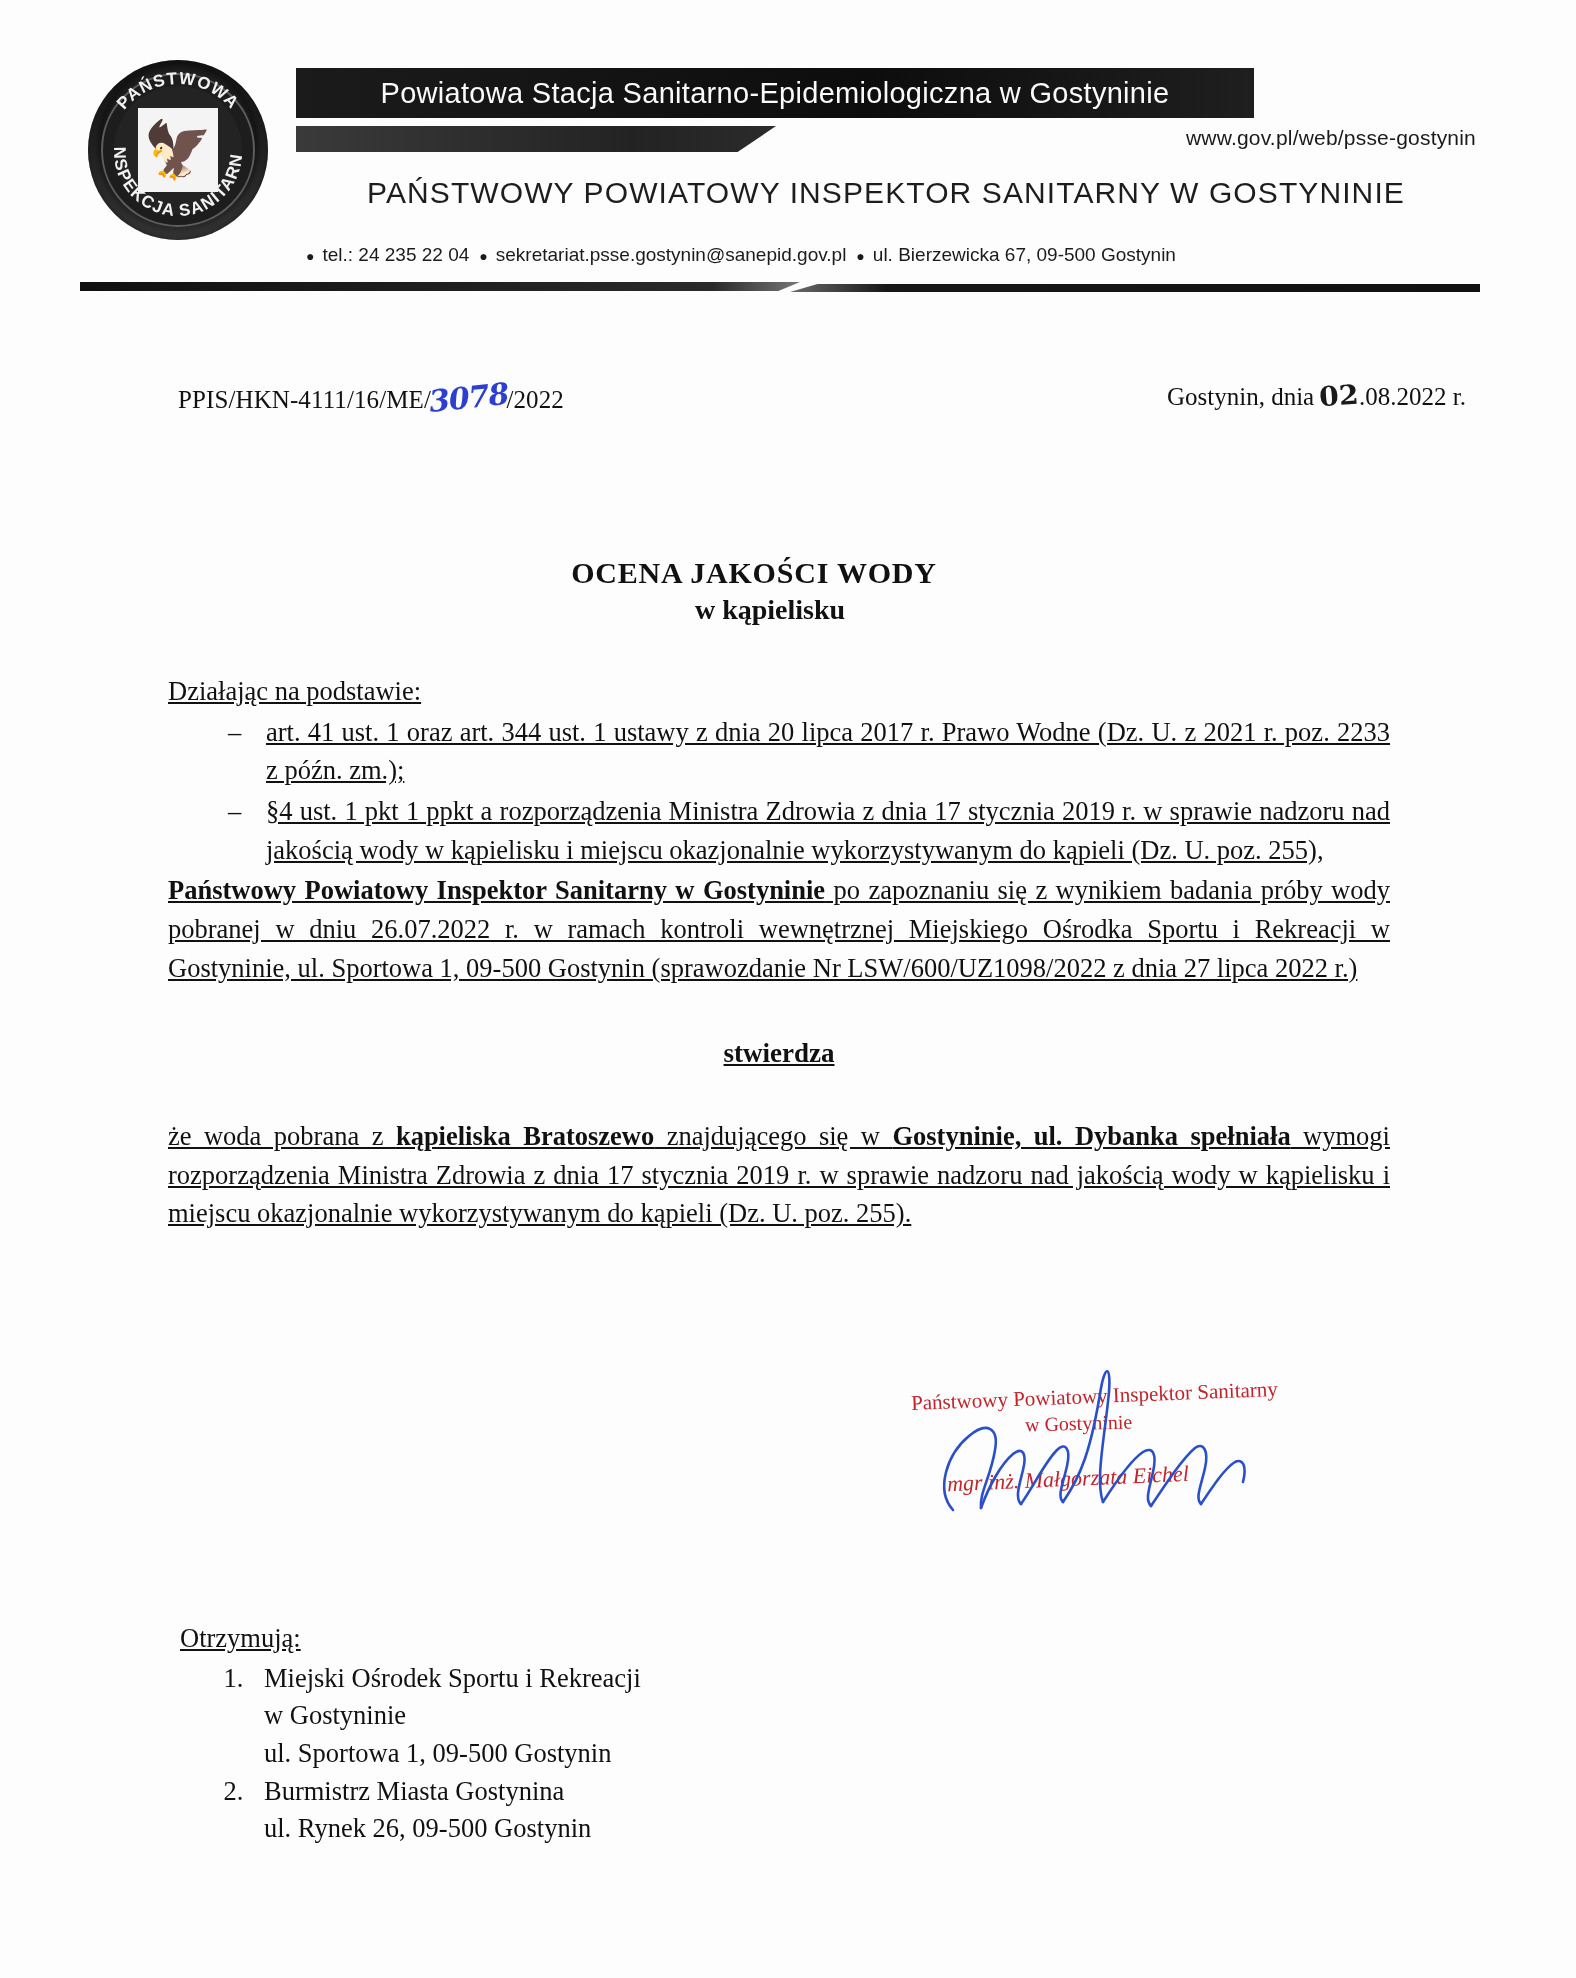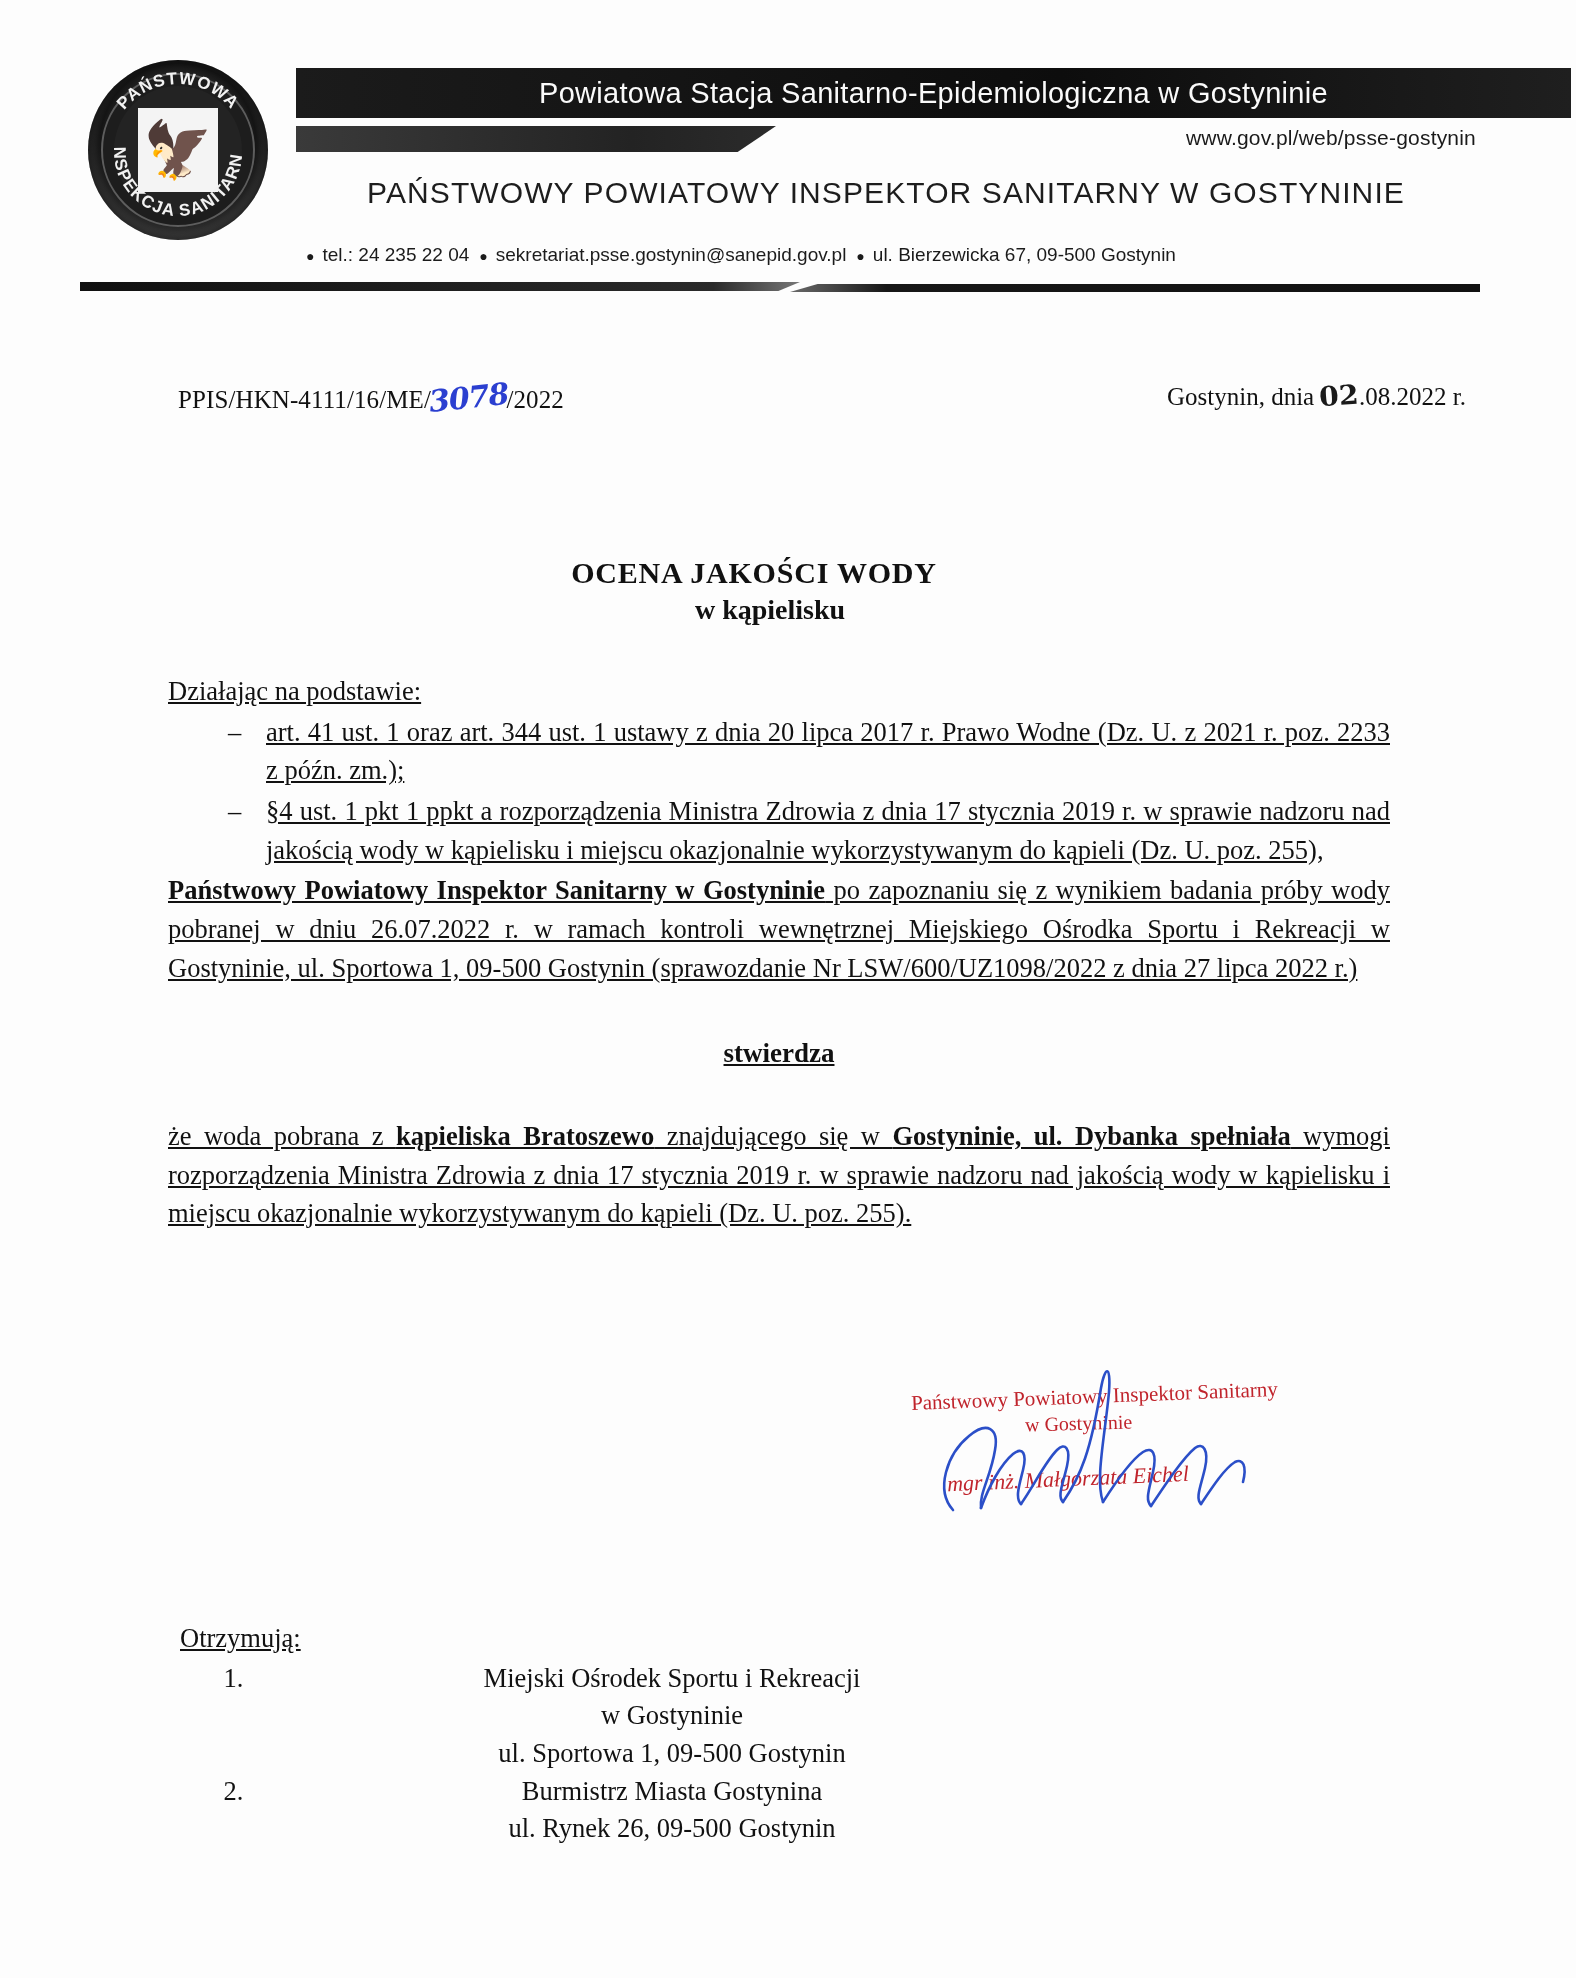--- a/index.html
+++ b/index.html
@@ -82,21 +82,21 @@
     font-family: "Liberation Sans", sans-serif;
     font-weight: bold;
     font-size: 17px;
     letter-spacing: 1.2px;
   }
 
   .hdr-bar {
     position: absolute;
     left: 296px;
     top: 68px;
-    width: 1275px;
+    width: 958px;
     height: 50px;
     background: linear-gradient(90deg, #1b1b1b 0%, #0d0d0d 60%, #1f1f1f 100%);
     display: flex;
     align-items: center;
     justify-content: center;
   }
   .hdr-bar span {
     color: #fafafa;
     font-family: "Liberation Sans", sans-serif;
     font-size: 29px;
@@ -316,21 +316,20 @@
     text-decoration: underline;
     margin: 0 0 2px 0;
   }
   ol.rec-list {
     margin: 0;
     padding-left: 70px;
   }
   ol.rec-list li {
     margin: 0 0 0 0;
     padding-left: 14px;
-    text-align: center;
   }
   ol.rec-list li div { white-space: nowrap; }
 </style>
 </head>
 <body>
 
 <div class="page">
 
   <div class="letterhead">
 

